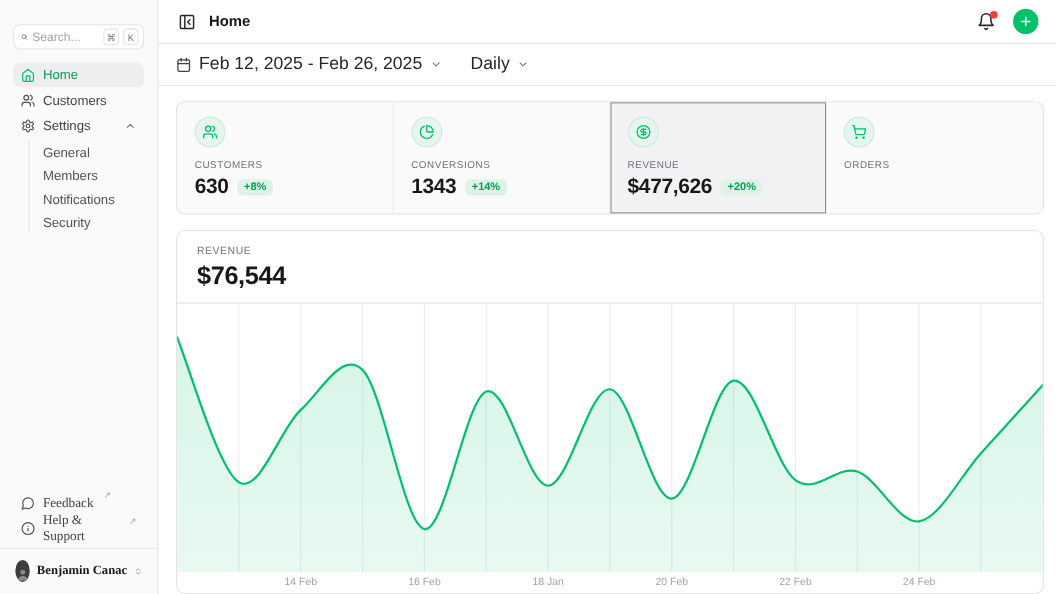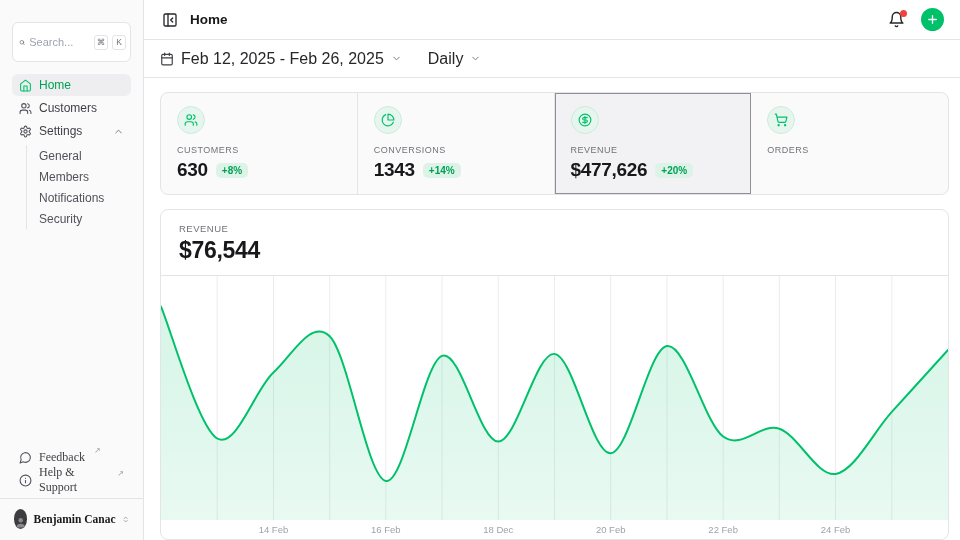--- a/index.html
+++ b/index.html
@@ -10,21 +10,21 @@
     --border:#e4e4e7; --muted:#71717a; --faint:#9ca3af; --ink:#27272a;
   }
   .app { display:flex; width:960px; height:540px; }
 
   
   .sidebar { width:144px; min-width:144px; background:#fafafa; border-right:1px solid var(--border);
     display:flex; flex-direction:column; padding:8px 12px 8px 12px; }
   .brand-row { display:flex; align-items:center; gap:7px; height:26px; cursor:pointer; }
   .brand-logo { width:22px; height:22px; border-radius:50%; background:#0e0e10; display:flex; align-items:center; justify-content:center; }
   .brand-name { font-size:12.5px; font-weight:700; flex:1; }
-  .search-box { margin-top:14px; height:40px; background:#fff; border:1px solid var(--border); border-radius:6px;
+  .search-box { margin-top:14px; height:23px; background:#fff; border:1px solid var(--border); border-radius:6px;
     display:flex; align-items:center; padding:0 4px 0 6px; gap:4px; }
   .search-box input { border:none; outline:none; width:100%; min-width:0; font-size:11px; background:transparent; color:#27272a;
     font-family:"Liberation Sans", sans-serif;}
   .search-box input::placeholder { color:#9ca3af; }
   .kbd { font-size:8.5px; color:var(--muted); border:1px solid var(--border); background:#fff; border-radius:3px;
     min-width:14px; height:15px; display:flex; align-items:center; justify-content:center; padding:0 2px; }
   .nav { margin-top:12px; display:flex; flex-direction:column; gap:1px; }
   .nav-item { display:flex; align-items:center; gap:7px; height:22px; padding:0 7px; border-radius:6px;
     font-size:12px; color:#3f3f46; cursor:pointer; }
   .nav-item svg { flex:none; }
@@ -300,21 +300,21 @@
               <line x1="620.7" y1="0" x2="620.7" y2="248" stroke="#ececef" stroke-width="1"></line>
               <line x1="677.1" y1="0" x2="677.1" y2="248" stroke="#ececef" stroke-width="1"></line>
               <line x1="733.6" y1="0" x2="733.6" y2="248" stroke="#ececef" stroke-width="1"></line>
               <path d="M0,31.05243428571427 C9.404761904761903,53.36959999999999 37.61904761904762,153.78645333333333 56.42857142857142,164.95542857142857 C75.23809523809523,176.1244038095238 94.04761904761904,115.35542857142858 112.85714285714285,98.06628571428573 C131.66666666666666,80.77714285714288 150.47619047619048,42.89219047619049 169.28571428571428,61.220571428571446 C188.09523809523807,79.5489523809524 206.90476190476187,204.72990476190475 225.7142857142857,208.03657142857142 C244.52380952380952,211.3432380952381 263.33333333333337,87.72114285714285 282.14285714285717,81.06057142857142 C300.95238095238096,74.39999999999999 319.76190476190476,168.4038095238095 338.57142857142856,168.07314285714284 C357.38095238095235,167.74247619047617 376.1904761904762,77.09257142857142 395,79.07657142857141 C413.8095238095238,81.06057142857141 432.6190476190476,181.2998095238095 451.4285714285714,179.97714285714284 C470.2380952380952,178.65447619047617 489.04761904761904,73.97485714285712 507.8571428571429,71.1405714285714 C526.6666666666667,68.30628571428569 545.4761904761906,148.98895238095238 564.2857142857143,162.9714285714286 C583.0952380952381,176.9539047619048 601.9047619047619,148.7055238095238 620.7142857142857,155.03542857142858 C639.5238095238094,161.36533333333335 658.3333333333333,203.78514285714286 677.1428571428571,200.95085714285713 C695.952380952381,198.1165714285714 714.7619047619047,159.00342857142857 733.5714285714286,138.02971428571428 C752.3809523809524,117.056 780.5952380952381,85.59542857142857 790,75.10857142857142 L790,248 L0,248 Z" fill="url(#fillGrad)"></path>
               <path d="M0,31.05243428571427 C9.404761904761903,53.36959999999999 37.61904761904762,153.78645333333333 56.42857142857142,164.95542857142857 C75.23809523809523,176.1244038095238 94.04761904761904,115.35542857142858 112.85714285714285,98.06628571428573 C131.66666666666666,80.77714285714288 150.47619047619048,42.89219047619049 169.28571428571428,61.220571428571446 C188.09523809523807,79.5489523809524 206.90476190476187,204.72990476190475 225.7142857142857,208.03657142857142 C244.52380952380952,211.3432380952381 263.33333333333337,87.72114285714285 282.14285714285717,81.06057142857142 C300.95238095238096,74.39999999999999 319.76190476190476,168.4038095238095 338.57142857142856,168.07314285714284 C357.38095238095235,167.74247619047617 376.1904761904762,77.09257142857142 395,79.07657142857141 C413.8095238095238,81.06057142857141 432.6190476190476,181.2998095238095 451.4285714285714,179.97714285714284 C470.2380952380952,178.65447619047617 489.04761904761904,73.97485714285712 507.8571428571429,71.1405714285714 C526.6666666666667,68.30628571428569 545.4761904761906,148.98895238095238 564.2857142857143,162.9714285714286 C583.0952380952381,176.9539047619048 601.9047619047619,148.7055238095238 620.7142857142857,155.03542857142858 C639.5238095238094,161.36533333333335 658.3333333333333,203.78514285714286 677.1428571428571,200.95085714285713 C695.952380952381,198.1165714285714 714.7619047619047,159.00342857142857 733.5714285714286,138.02971428571428 C752.3809523809524,117.056 780.5952380952381,85.59542857142857 790,75.10857142857142" fill="none" stroke="#00C16A" stroke-width="2" stroke-linejoin="round" stroke-linecap="round"></path>
             </svg>
         </div>
         <div class="chart-axis" id="chart-axis">
             <span style="left: 14.2857%;">14 Feb</span>
             <span style="left: 28.5714%;">16 Feb</span>
-            <span style="left: 42.8571%;">18 Dec</span>
+            <span style="left: 42.8571%;">18 Jan</span>
             <span style="left: 57.1429%;">20 Feb</span>
             <span style="left: 71.4286%;">22 Feb</span>
             <span style="left: 85.7143%;">24 Feb</span>
           </div>
       </div>
 
     </div>
   </main>
 </div>
 

